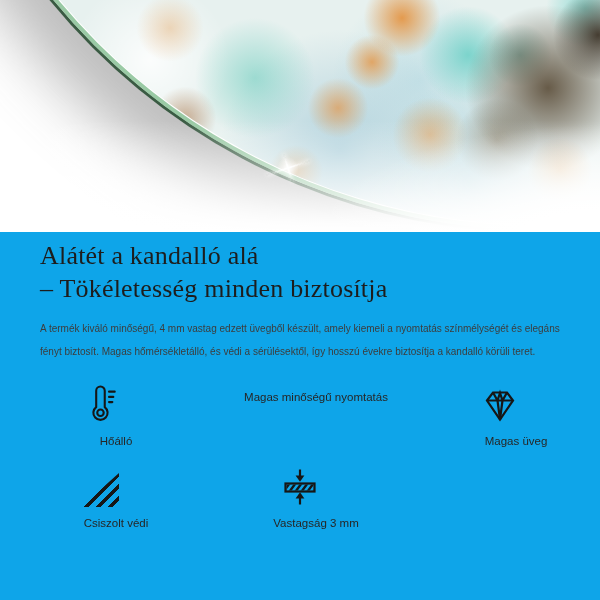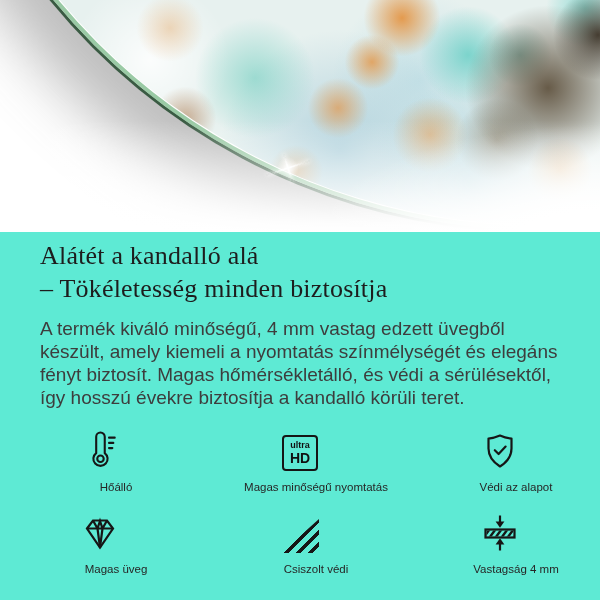--- a/index.html
+++ b/index.html
@@ -1,16 +1,16 @@
 <!DOCTYPE html>
 <html><head>
 <meta charset="utf-8">
 <style>
   html,body{margin:0;padding:0;background:#fff;}
-  .page{position:relative;width:600px;height:600px;overflow:hidden;background:#5eead4;
+  .page{position:relative;width:600px;height:600px;overflow:hidden;background:#0ea5e9;
         font-family:"Liberation Sans",sans-serif;}
 
   
   .hero{position:relative;width:600px;height:232px;overflow:hidden;background:#fff;}
   .rim{position:absolute;left:-90px;top:-1030px;width:1260px;height:1260px;border-radius:50%;
        box-sizing:border-box;border:4px solid rgba(143,196,155,0.9);
        box-shadow:0 0 0 3px rgba(34,73,45,0.85), -30px 40px 60px rgba(110,110,110,0.45);}
   .marble{position:absolute;inset:0;clip-path:circle(625px at 540px -400px);
     background:
       radial-gradient(circle 60px  at 598px 35px,  rgba(62,52,40,.95),  rgba(62,52,40,0) 75%),
@@ -44,21 +44,21 @@
       background:linear-gradient(90deg, transparent, #fff 45%, #fff 55%, transparent);
       transform:rotate(-18deg);box-shadow:0 0 4px rgba(255,255,255,.9);}
   .sparkle .ray2{position:absolute;left:-1px;top:-15px;width:2px;height:30px;
       background:linear-gradient(180deg, transparent, #fff 45%, #fff 55%, transparent);
       transform:rotate(-18deg);box-shadow:0 0 4px rgba(255,255,255,.9);}
 
   
   .content{padding:0 40px;}
   h1{font-family:"Liberation Serif",serif;font-weight:400;font-size:26px;line-height:1.25;
      color:#1d1d1d;margin:8px 0 0 0;letter-spacing:.2px;}
-  .desc{font-size:19px;line-height:23px;color:#3d3d3d;margin:12px 0 0 0;max-width:530px;}
+  .desc{font-size:10px;line-height:23px;color:#3d3d3d;margin:12px 0 0 0;max-width:530px;}
 
   
   .features{display:grid;grid-template-columns:repeat(3,1fr);row-gap:16px;margin:18px -40px 0 -40px;}
   .feature{display:flex;flex-direction:column;align-items:center;}
   .icon-box{height:44px;display:flex;align-items:flex-end;justify-content:center;}
   .feature-label{margin-top:10px;font-size:11.5px;color:#262626;margin-left:32px;}
   .ico{stroke:#161616;fill:none;stroke-width:2.2;}
   .uhd{width:36px;height:36px;border:2.5px solid #151515;border-radius:4px;box-sizing:border-box;
        display:flex;flex-direction:column;align-items:center;justify-content:center;color:#111;}
   .uhd-top{font-size:9px;font-weight:700;line-height:1;}
@@ -97,38 +97,23 @@
           <svg class="ico" width="38" height="42" viewBox="0 0 40 44" stroke-linecap="round">
             <path d="M16 8 a4.5 4.5 0 0 1 9 0 v17.2 a7.5 7.5 0 1 1 -9 0 Z"></path>
             <circle cx="20.5" cy="31.2" r="3.4"></circle>
             <path d="M29.5 9 h6 M29.5 14.5 h4.5 M29.5 20 h3.5"></path>
           </svg>
         </div>
         <div class="feature-label">Hőálló</div>
       </div>
 
       <div class="feature">
-        <div class="icon-box">
-          <div class="uhd">
-            <span class="uhd-top">ultra</span>
-            <span class="uhd-bottom">HD</span>
-          </div>
-        </div>
         <div class="feature-label">Magas minőségű nyomtatás</div>
       </div>
 
-      <div class="feature">
-        <div class="icon-box">
-          <svg class="ico" width="40" height="40" viewBox="0 0 40 40" stroke-linecap="round" stroke-linejoin="round">
-            <path d="M20 4.5 C16 6.2 12.2 7.2 8.5 7.6 V17.5 C8.5 26 13 31 20 35.5 C27 31 31.5 26 31.5 17.5 V7.6 C27.8 7.2 24 6.2 20 4.5 Z"></path>
-            <path d="M14.8 19.2 L18.6 23 L25.6 15.6"></path>
-          </svg>
-        </div>
-        <div class="feature-label">Védi az alapot</div>
-      </div>
 
       <div class="feature">
         <div class="icon-box">
           <svg class="ico" width="40" height="40" viewBox="0 0 40 40" stroke-width="2" stroke-linejoin="miter">
             <path d="M7 15.5 L13 7.5 L27 7.5 L33 15.5 L20 34.5 Z"></path>
             <path d="M7 15.5 H33 M13 7.5 L17.5 15.5 L20 8 L22.5 15.5 L27 7.5 M17.5 15.5 L20 34.5 L22.5 15.5"></path>
           </svg>
         </div>
         <div class="feature-label">Magas üveg</div>
       </div>
@@ -151,18 +136,18 @@
             <rect x="5.5" y="16.5" width="29" height="8"></rect>
             <g clip-path="url(#barclip)" stroke-width="2.4">
               <path d="M1 28 L12 13 M7 28 L18 13 M13 28 L24 13 M19 28 L30 13 M25 28 L36 13 M31 28 L42 13"></path>
             </g>
             <path d="M20 2.5 V9"></path>
             <path d="M15.6 8.5 L24.4 8.5 L20 14.8 Z" fill="#161616" stroke="none"></path>
             <path d="M20 37.5 V31"></path>
             <path d="M15.6 31.5 L24.4 31.5 L20 25.2 Z" fill="#161616" stroke="none"></path>
           </svg>
         </div>
-        <div class="feature-label">Vastagság 4 mm</div>
+        <div class="feature-label">Vastagság 3 mm</div>
       </div>
 
     </div>
   </div>
 </div>
 
 </body></html>

